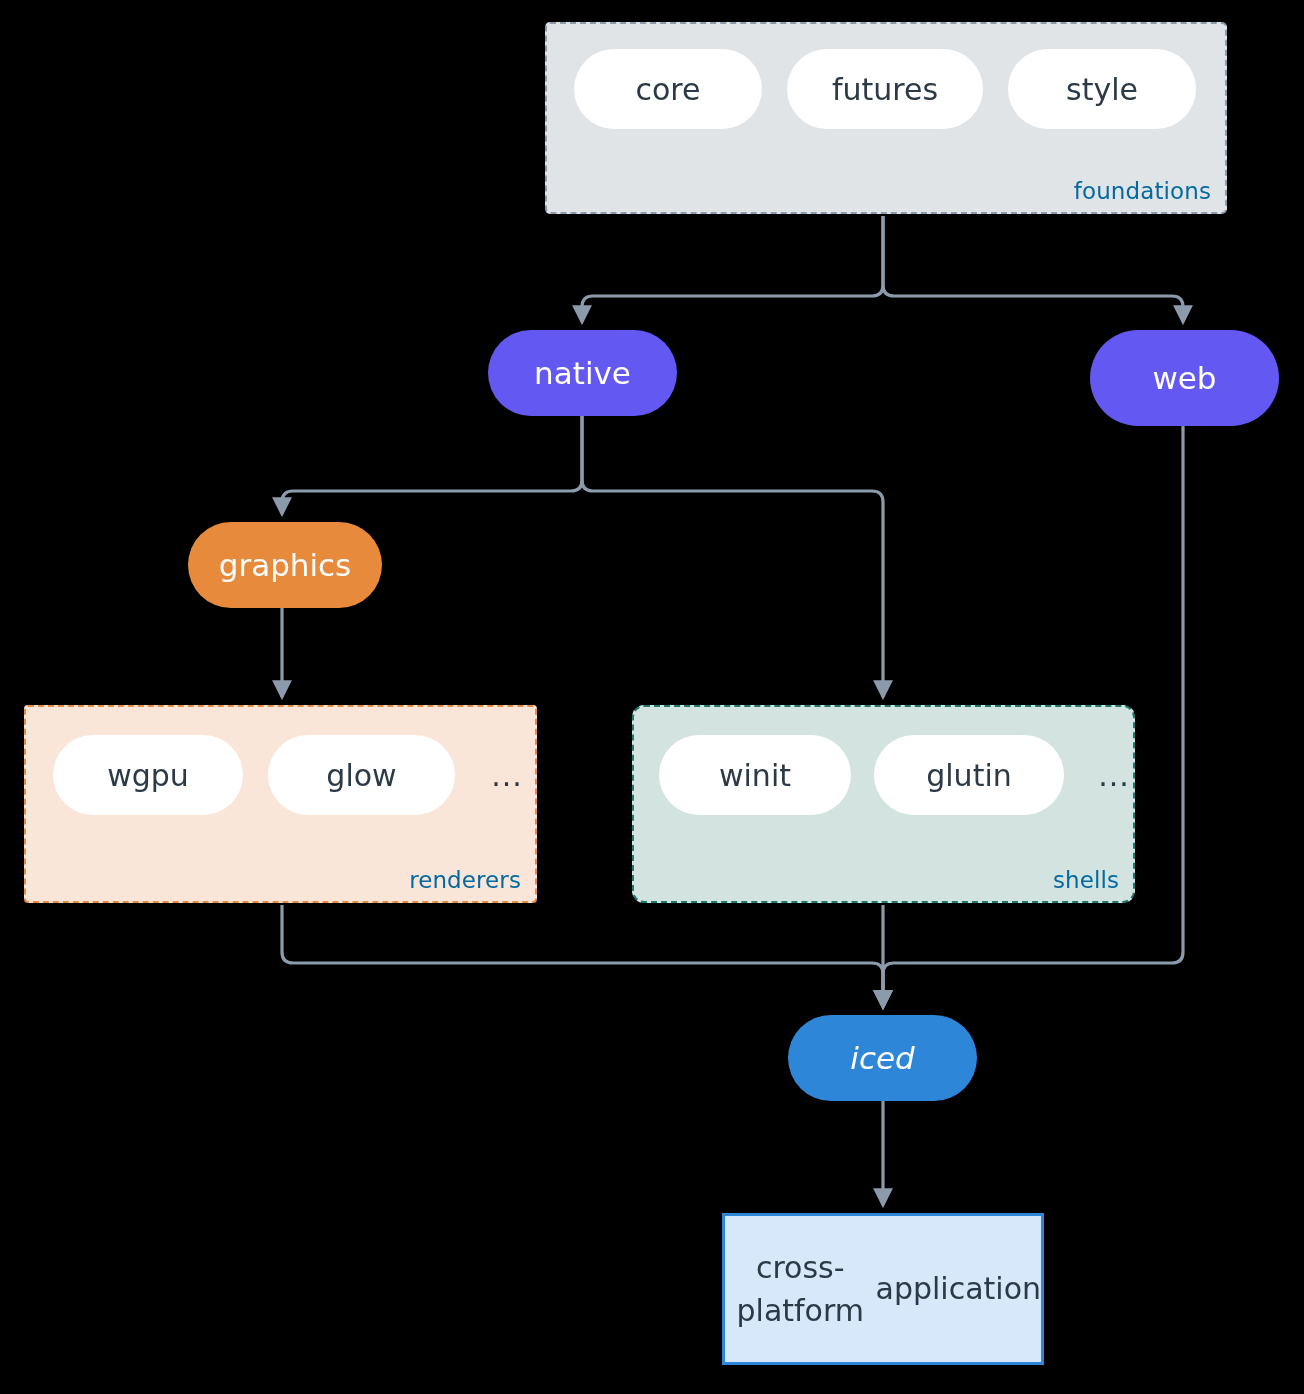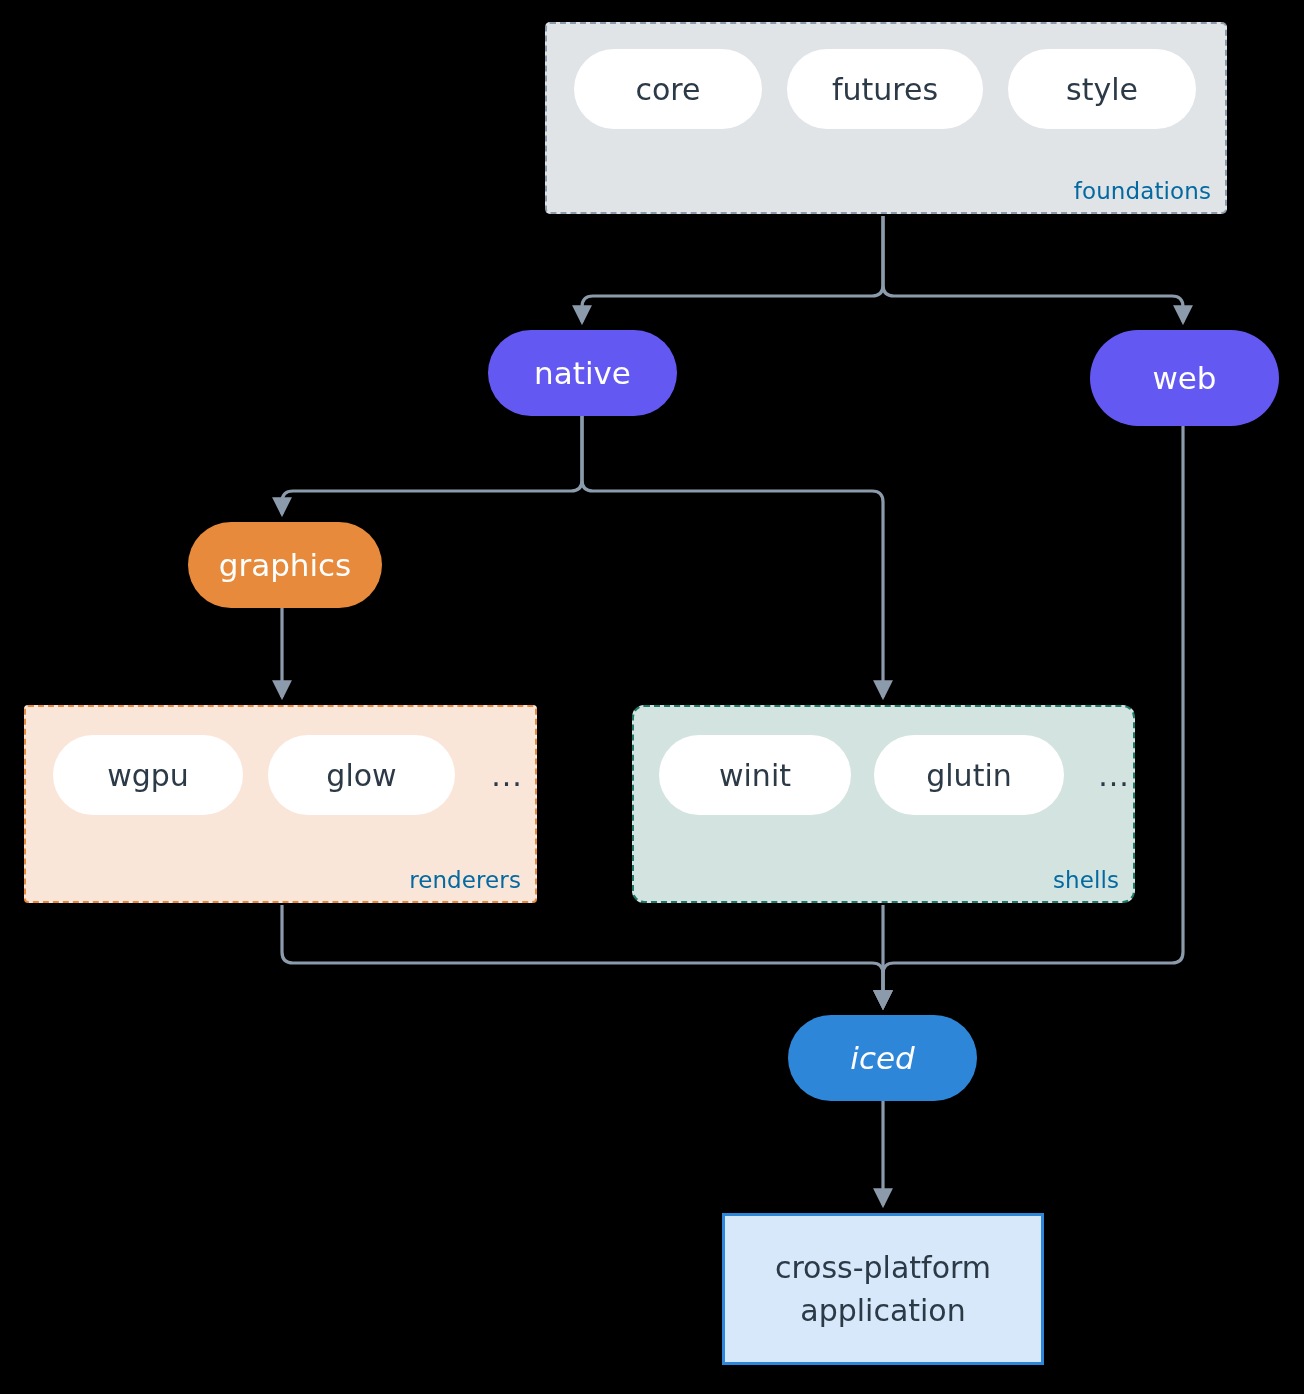--- a/index.html
+++ b/index.html
@@ -160,21 +160,20 @@
   #node-application {
     position: absolute;
     left: 722px;
     top: 1213px;
     width: 322px;
     height: 152px;
     background: #d6e8f9;
     border: 3px solid #2e86d9;
     box-sizing: border-box;
     display: flex;
-    flex-direction: column;
     align-items: center;
     justify-content: center;
     font-size: 30px;
     color: #2c3a47;
     line-height: 1.45;
     text-align: center;
   }
 </style>
 </head>
 <body>

